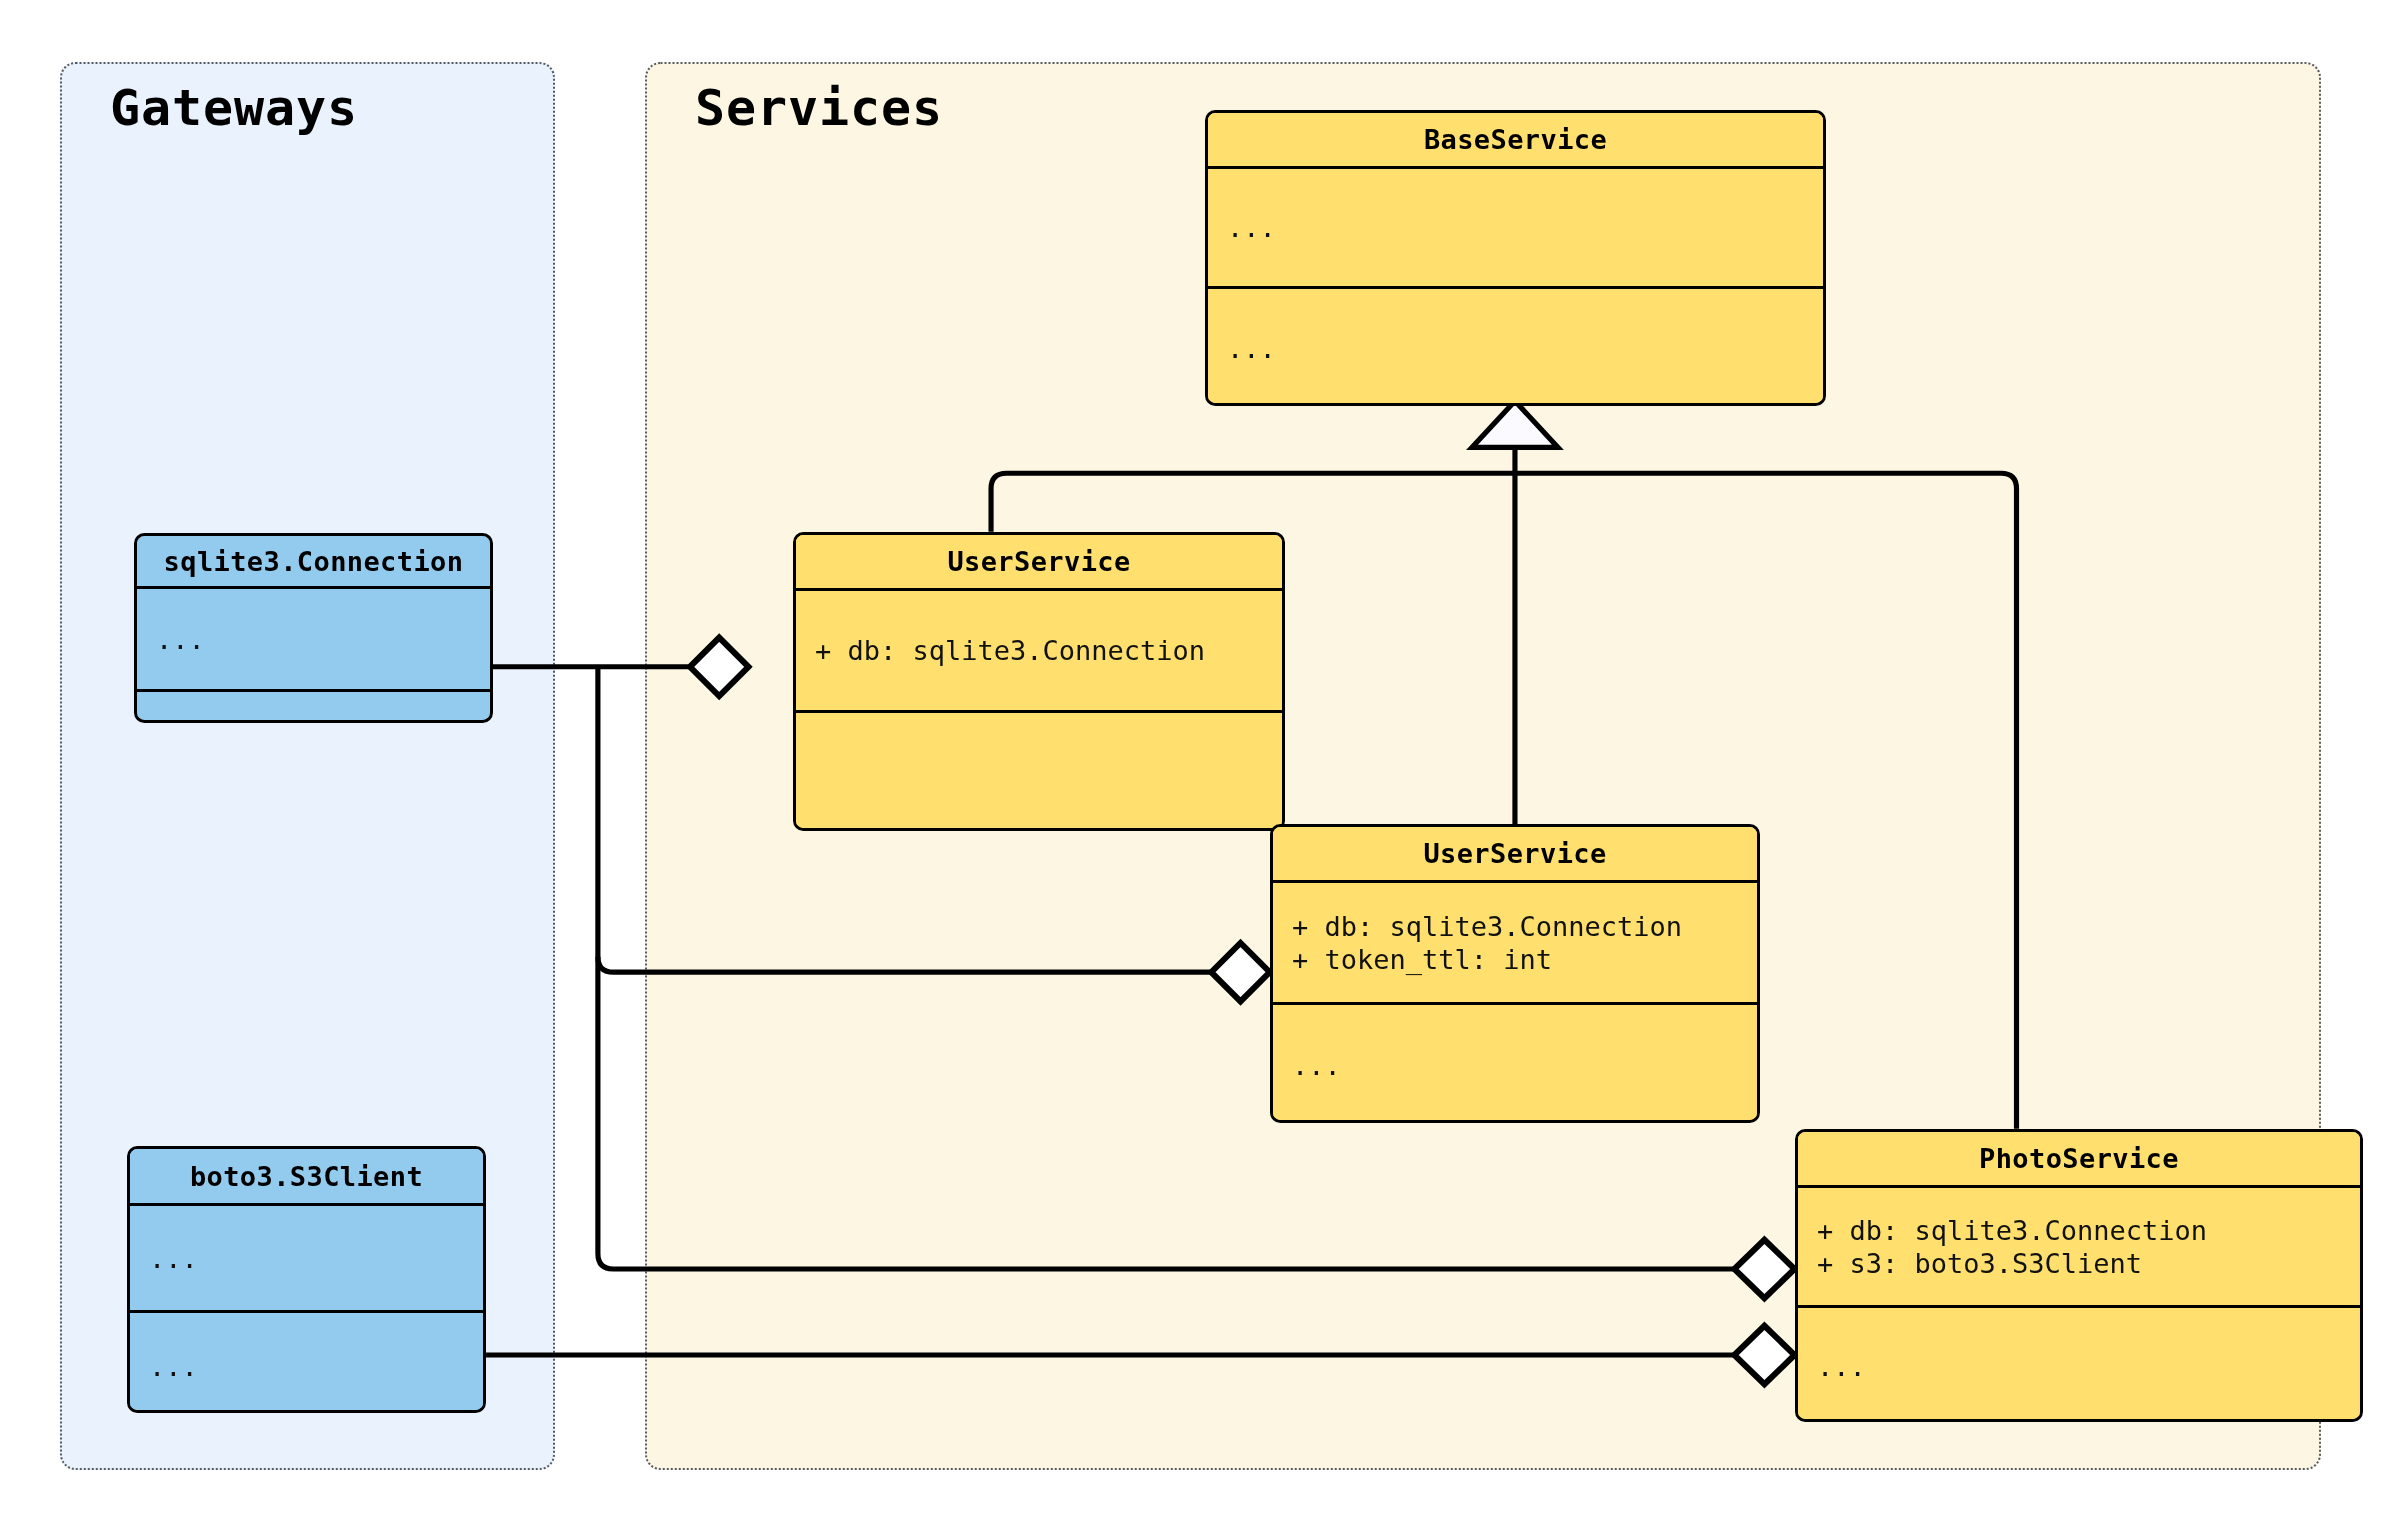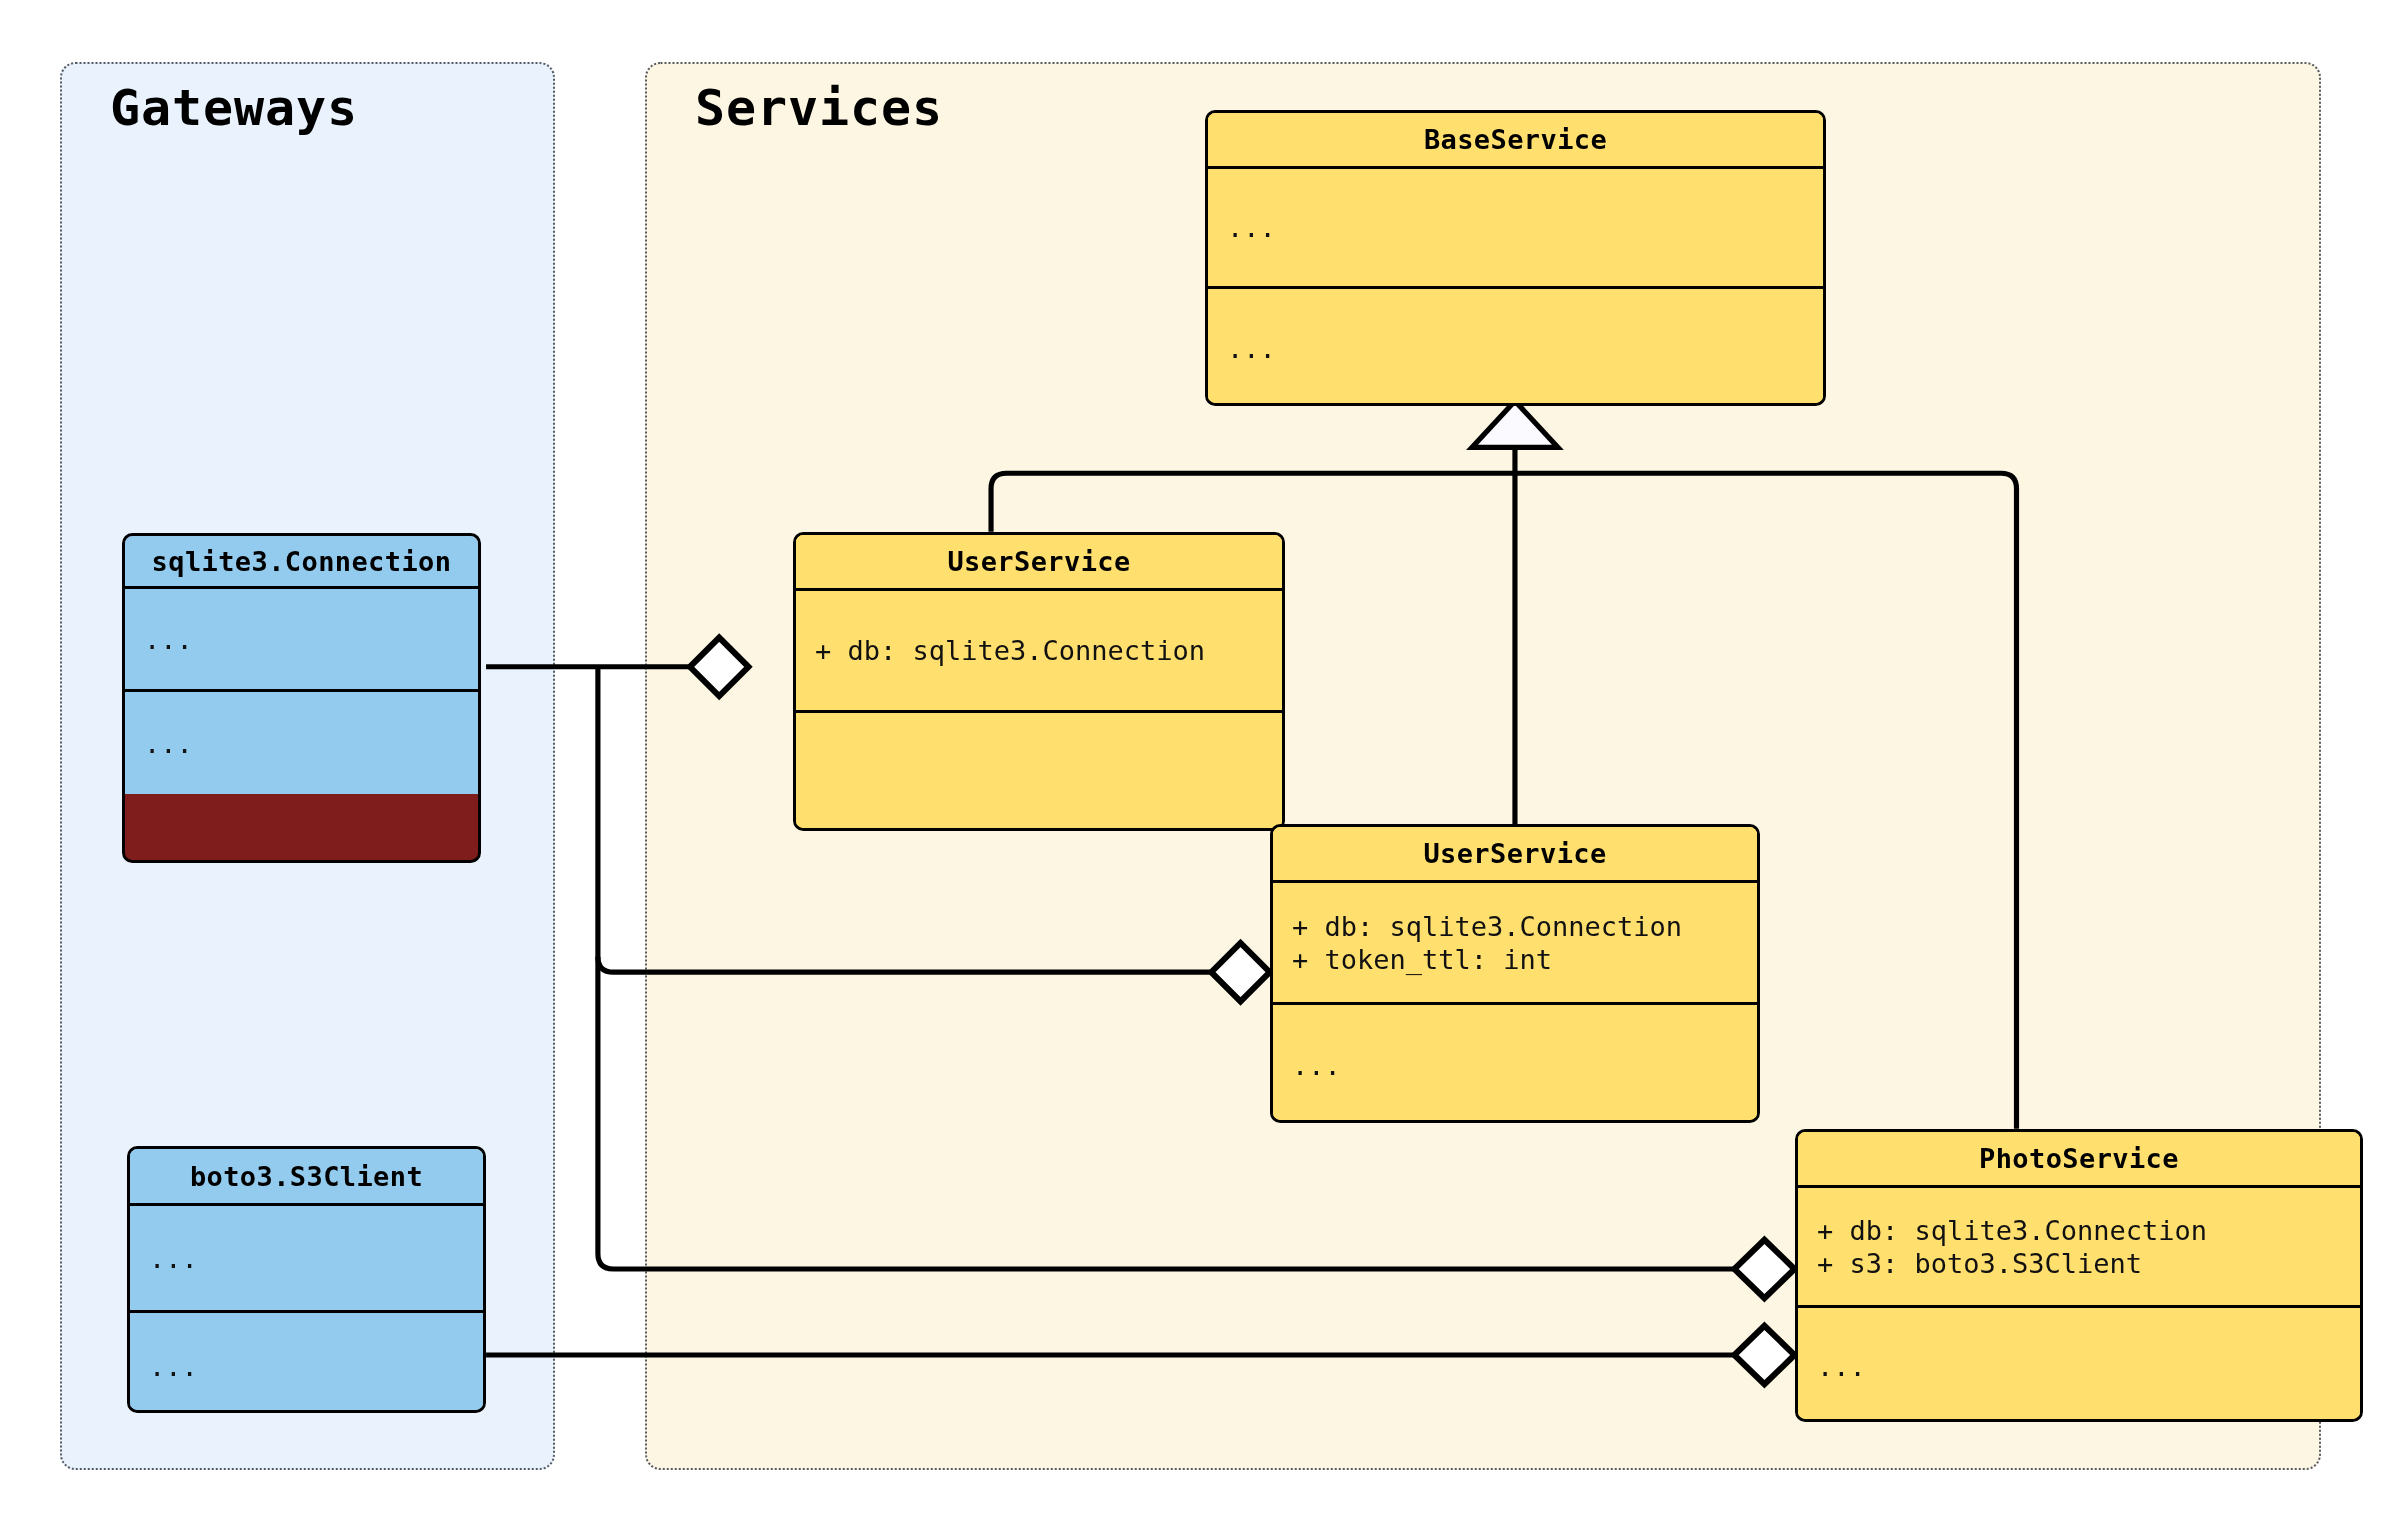--- a/index.html
+++ b/index.html
@@ -177,21 +177,21 @@
           <div class="uml-name">PhotoService</div>
         </div>
         <div class="uml-compartment divider" style="height: 120px; background: rgb(255, 223, 110);">
           <div class="uml-line">+ db: sqlite3.Connection</div>
           <div class="uml-line">+ s3: boto3.S3Client</div>
         </div>
         <div class="uml-compartment divider" style="height: 119px; background: rgb(255, 223, 110);">
           <div class="uml-line">...</div>
         </div>
       </div>
-      <div class="uml-class" style="left: 122px; top: 533px; width: 359px; height: 330px; background: #7f1d1d; border-color: rgb(0, 0, 0);">
+      <div class="uml-class" style="left: 134px; top: 533px; width: 359px; height: 190px; background: #7f1d1d; border-color: rgb(0, 0, 0);">
         <div class="uml-compartment" style="height: 50px; background: rgb(147, 203, 238);">
           <div class="uml-name">sqlite3.Connection</div>
         </div>
         <div class="uml-compartment divider" style="height: 103px; background: rgb(147, 203, 238);">
           <div class="uml-line">...</div>
         </div>
         <div class="uml-compartment divider" style="height: 105px; background: rgb(147, 203, 238);">
           <div class="uml-line">...</div>
         </div>
       </div>

